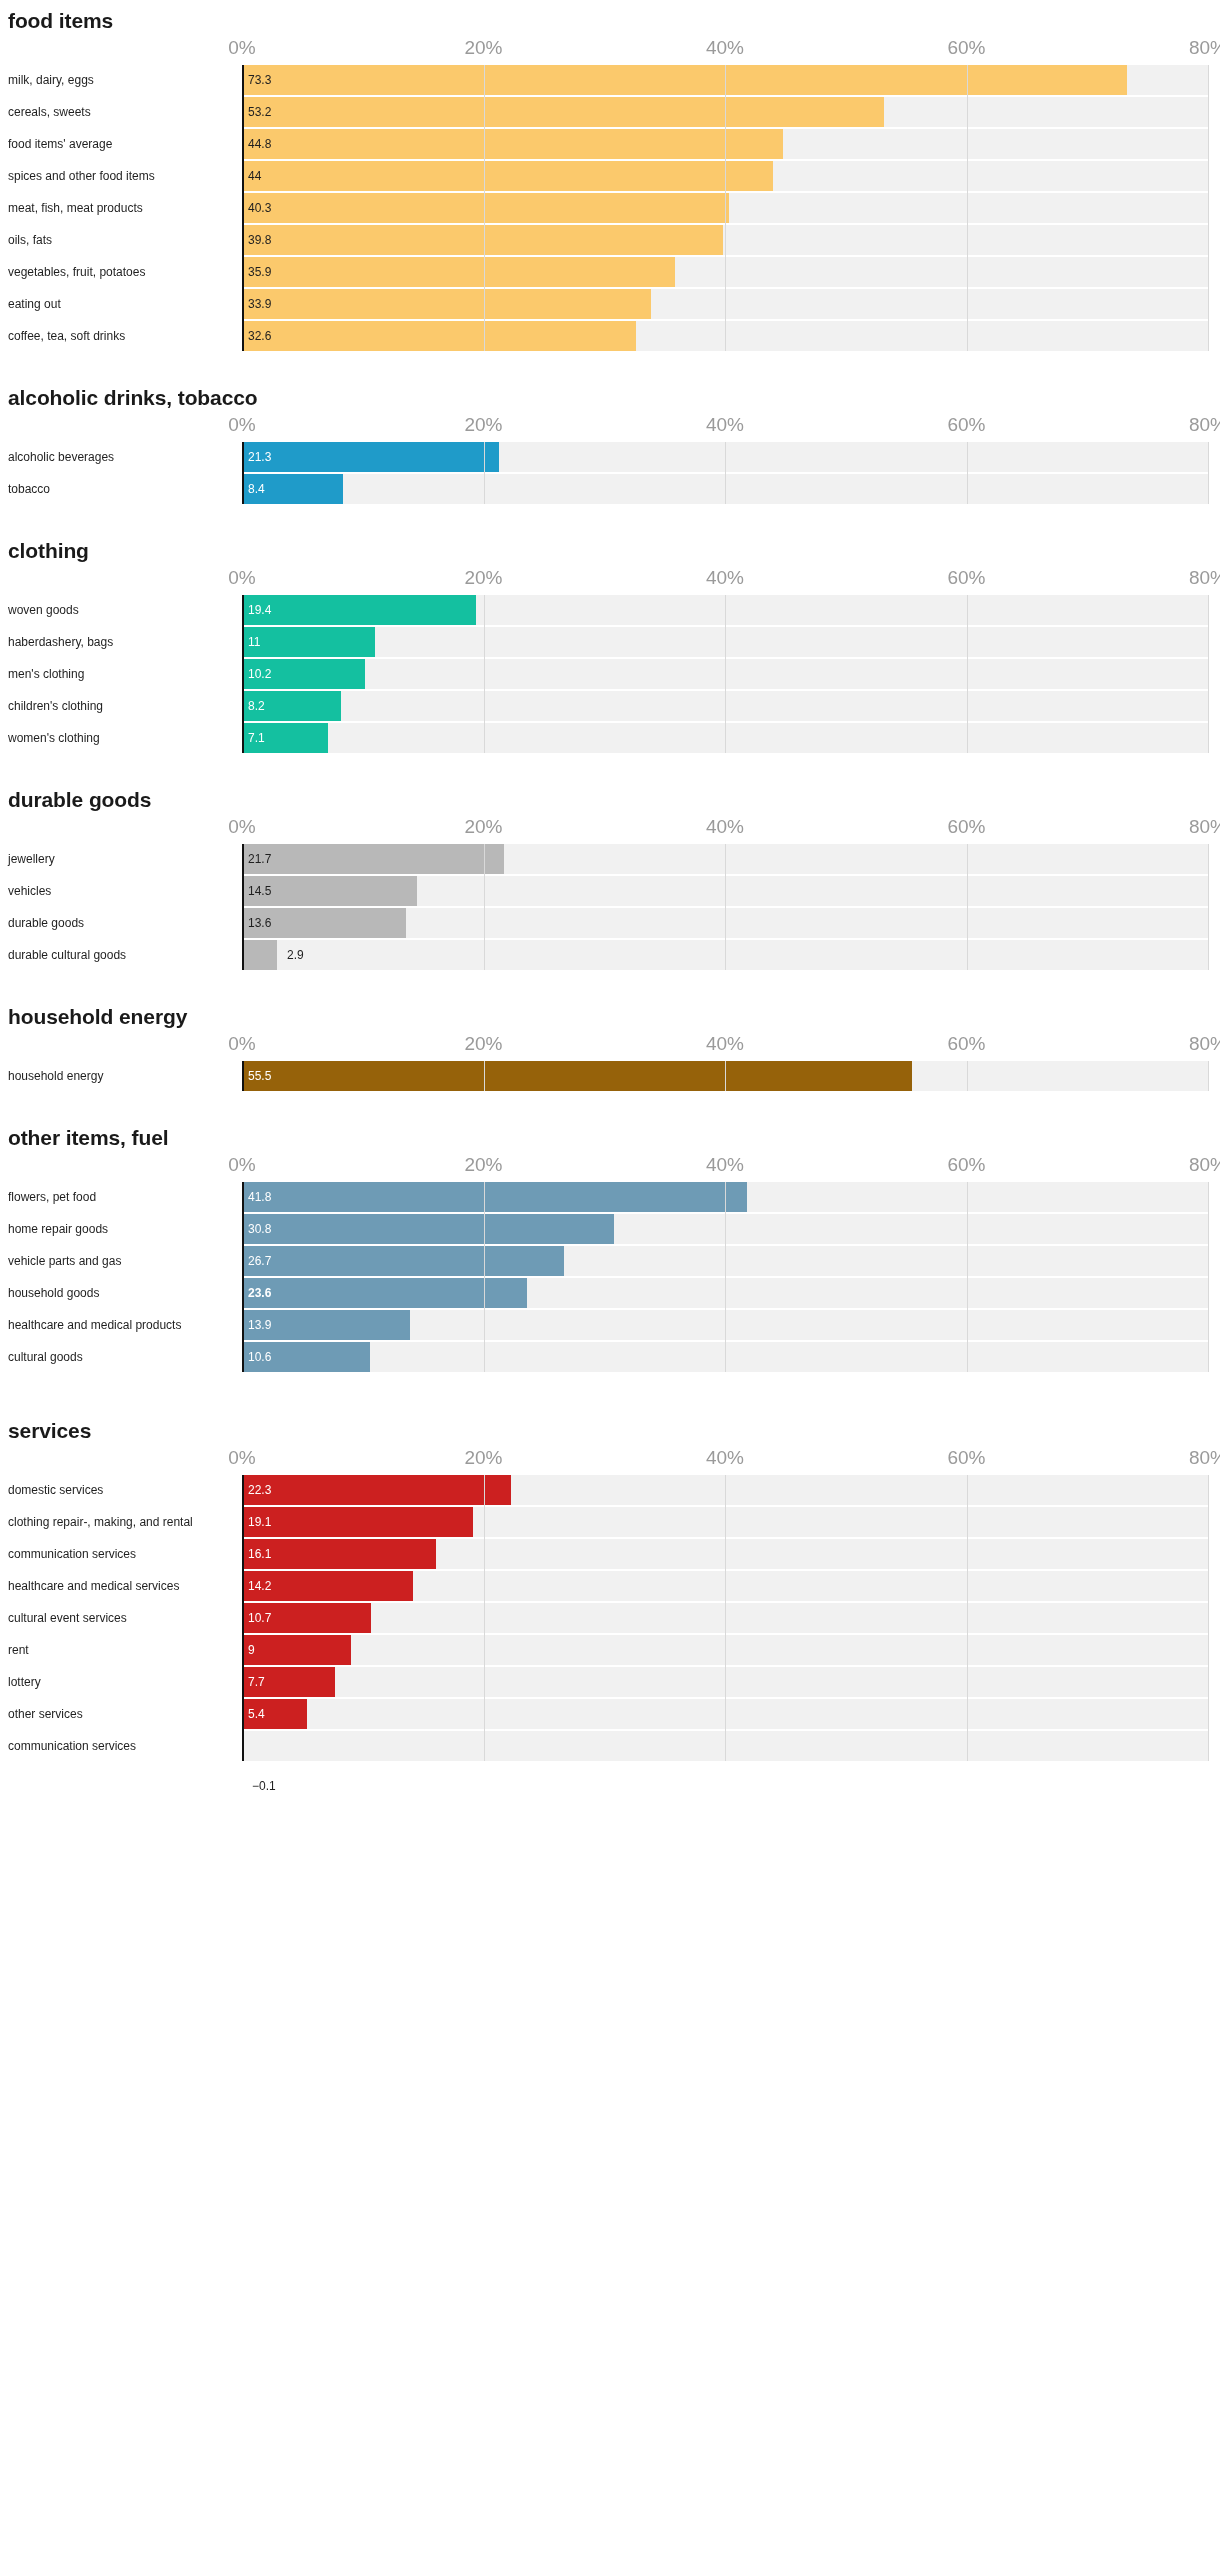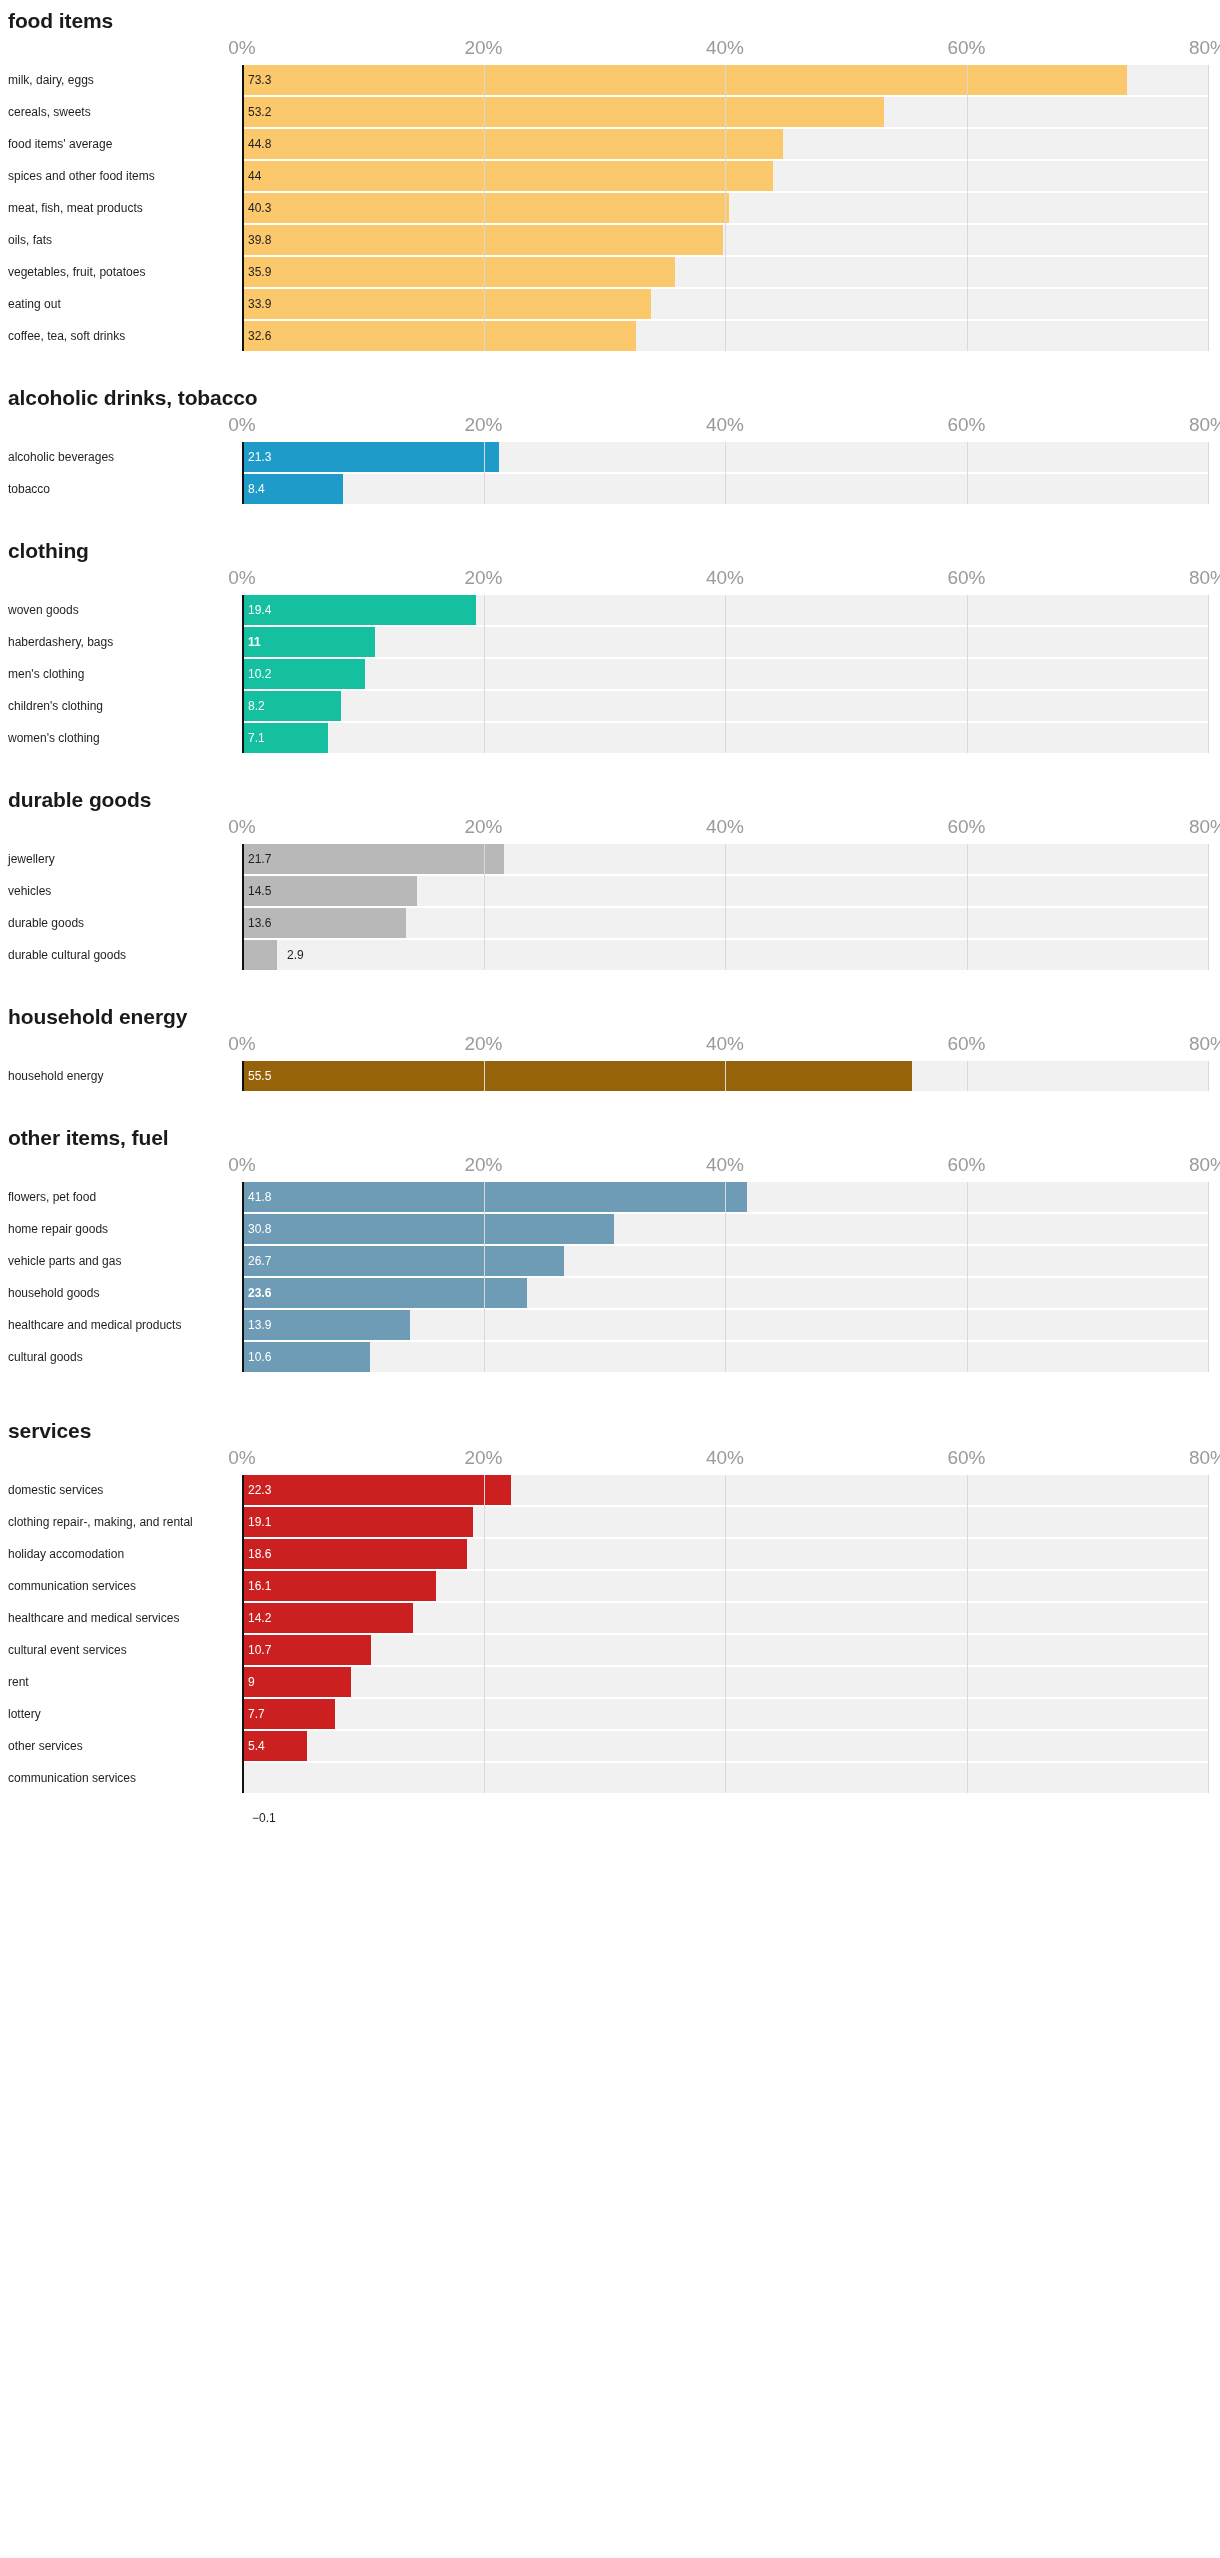--- a/index.html
+++ b/index.html
@@ -241,21 +241,21 @@
           <div class="row-label">woven goods</div>
           <div class="track">
             <div class="bar" style="width: 234.255px; background: rgb(20, 192, 160);"></div>
             <div class="bar-value inside" style="left: 6px; color: rgb(255, 255, 255);">19.4</div>
           </div>
         </div>
         <div class="row">
           <div class="row-label">haberdashery, bags</div>
           <div class="track">
             <div class="bar" style="width: 132.825px; background: rgb(20, 192, 160);"></div>
-            <div class="bar-value inside" style="left: 6px; color: rgb(255, 255, 255); font-weight: bold;">11</div>
+            <div class="bar-value inside" style="left: 6px; color: rgb(255, 255, 255);">11</div>
           </div>
         </div>
         <div class="row">
           <div class="row-label">men's clothing</div>
           <div class="track">
             <div class="bar" style="width: 123.165px; background: rgb(20, 192, 160);"></div>
             <div class="bar-value inside" style="left: 6px; color: rgb(255, 255, 255);">10.2</div>
           </div>
         </div>
         <div class="row">
@@ -437,27 +437,20 @@
           </div>
         </div>
         <div class="row">
           <div class="row-label">clothing repair-, making, and rental</div>
           <div class="track">
             <div class="bar" style="width: 230.632px; background: rgb(204, 32, 32);"></div>
             <div class="bar-value inside" style="left: 6px; color: rgb(255, 255, 255);">19.1</div>
           </div>
         </div>
         <div class="row">
-          <div class="row-label">holiday accomodation</div>
-          <div class="track">
-            <div class="bar" style="width: 224.595px; background: rgb(204, 32, 32);"></div>
-            <div class="bar-value inside" style="left: 6px; color: rgb(255, 255, 255);">18.6</div>
-          </div>
-        </div>
-        <div class="row">
           <div class="row-label">communication services</div>
           <div class="track">
             <div class="bar" style="width: 194.407px; background: rgb(204, 32, 32);"></div>
             <div class="bar-value inside" style="left: 6px; color: rgb(255, 255, 255);">16.1</div>
           </div>
         </div>
         <div class="row">
           <div class="row-label">healthcare and medical services</div>
           <div class="track">
             <div class="bar" style="width: 171.465px; background: rgb(204, 32, 32);"></div>

